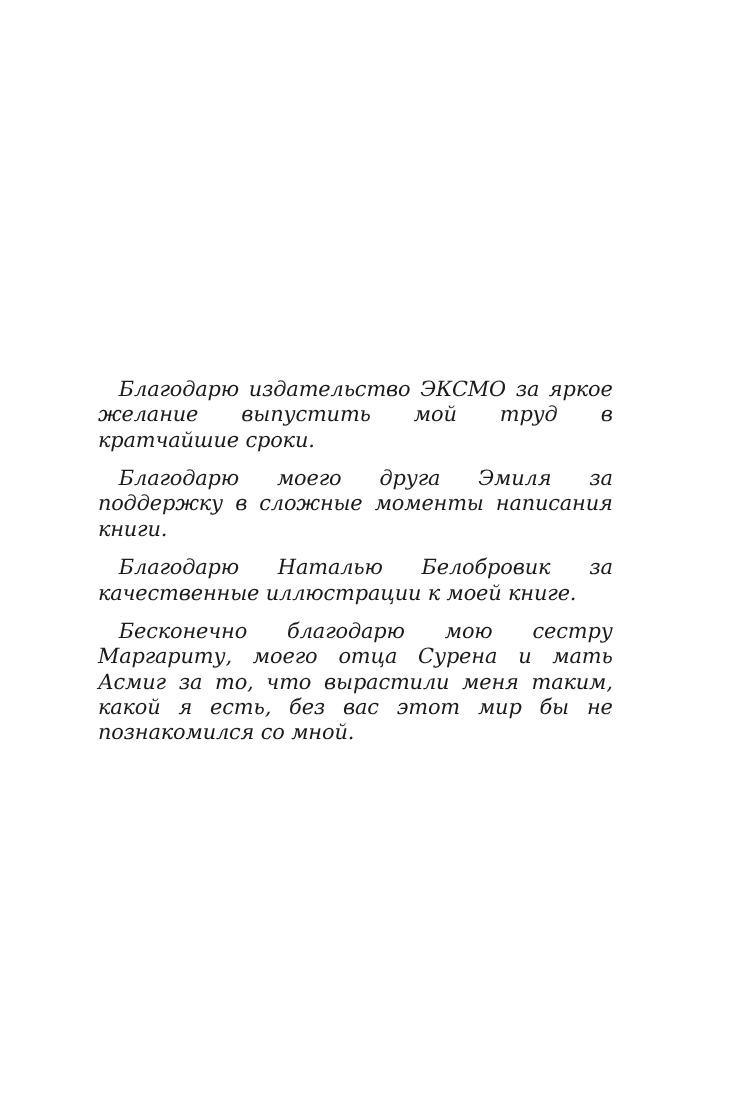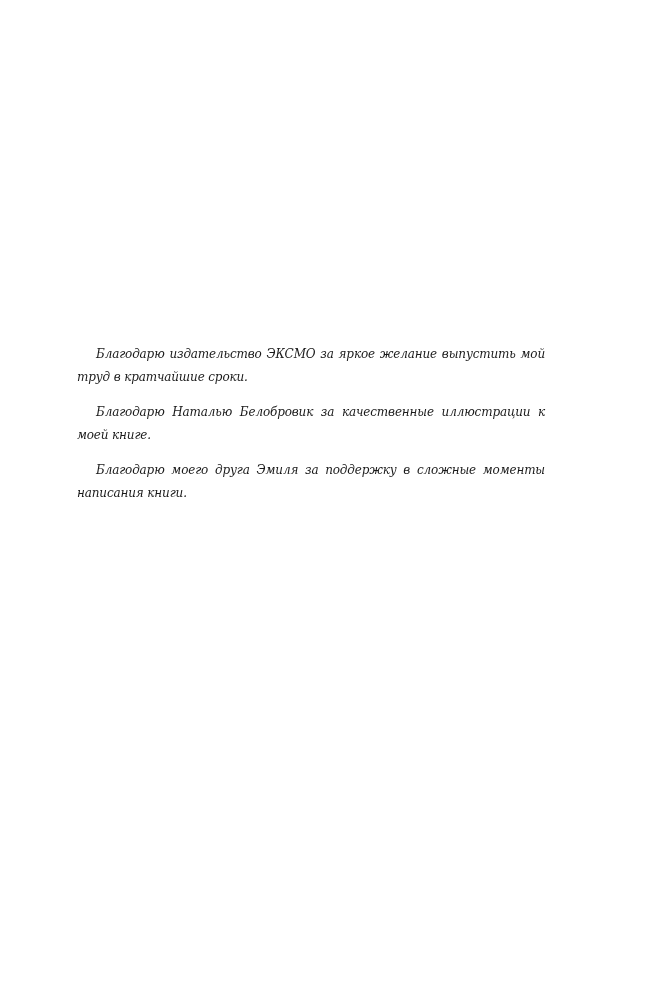--- a/index.html
+++ b/index.html
@@ -8,38 +8,39 @@
       background: #ffffff;
     }
     body {
       width: 667px;
       height: 1000px;
       position: relative;
       overflow: hidden;
     }
     .page {
       position: absolute;
-      left: 77px;
+      left: 89px;
       top: 343px;
       width: 468px;
       font-family: "DejaVu Serif", "Liberation Serif", serif;
       font-style: italic;
-      font-size: 12px;
+      font-size: 19px;
       line-height: 23px;
       color: #1a1a1a;
       letter-spacing: -0.15px;
     }
     .para {
       margin: 0 0 12px 0;
       text-indent: 19px;
       text-align: justify;
       text-align-last: left;
       hyphens: manual;
     }
   </style>
 </head>
 <body>
 
 <div class="page">
   <p class="para">Благодарю издательство ЭКСМО за яркое желание выпу­стить мой труд в кратчайшие сроки.</p>
+  <p class="para">Благодарю моего друга Эмиля за поддержку в сложные мо­менты написания книги.</p>
   <p class="para">Благодарю Наталью Белобровик за качественные иллю­страции к моей книге.</p>
-  <p class="para">Благодарю моего друга Эмиля за поддержку в сложные мо­менты написания книги.</p>
+  <p class="para">Бесконечно благодарю мою сестру Маргариту, моего отца Сурена и мать Асмиг за то, что вырастили меня таким, какой я есть, без вас этот мир бы не познакомился со мной.</p>
 </div>
 
 </body></html>

